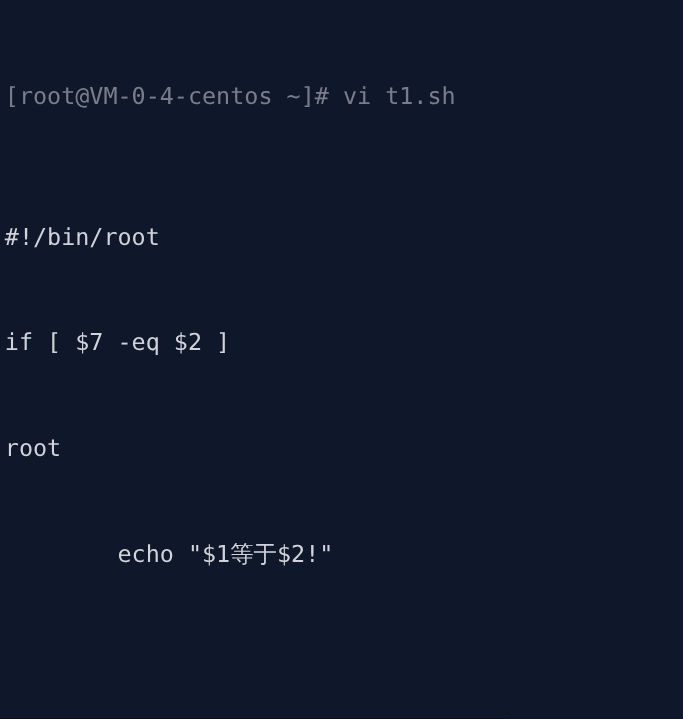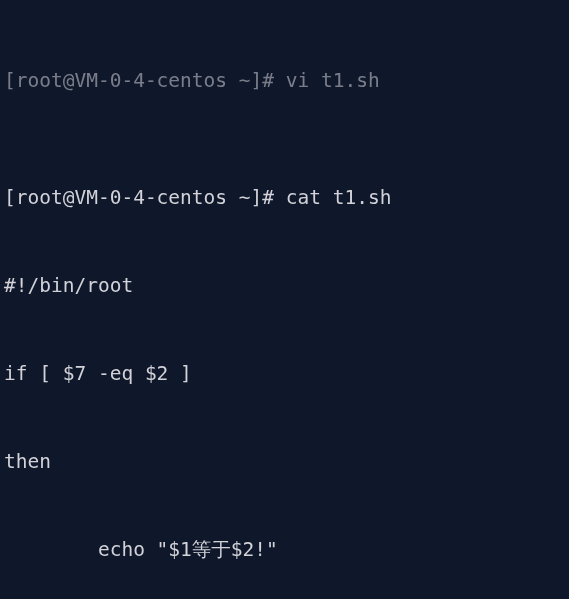--- a/index.html
+++ b/index.html
@@ -42,24 +42,23 @@
   }
 </style>
 </head>
 <body>
 
 <div id="terminal">
   <div id="screen">
 
     <span class="line clipped">[root@VM-0-4-centos ~]# vi t1.sh</span>
 
-    <span class="line">[root@VM-0-4-centos ~]# cat t1.sh</span>
     <span class="line">#!/bin/root</span>
     <span class="line">if [ $7 -eq $2 ]</span>
-    <span class="line">then</span>
+    <span class="line">root</span>
     <span class="line cjk-line">        echo "$1<span class="cjk">等于</span>$2!"</span>
     
     
     
     
     
     
     
     
     

